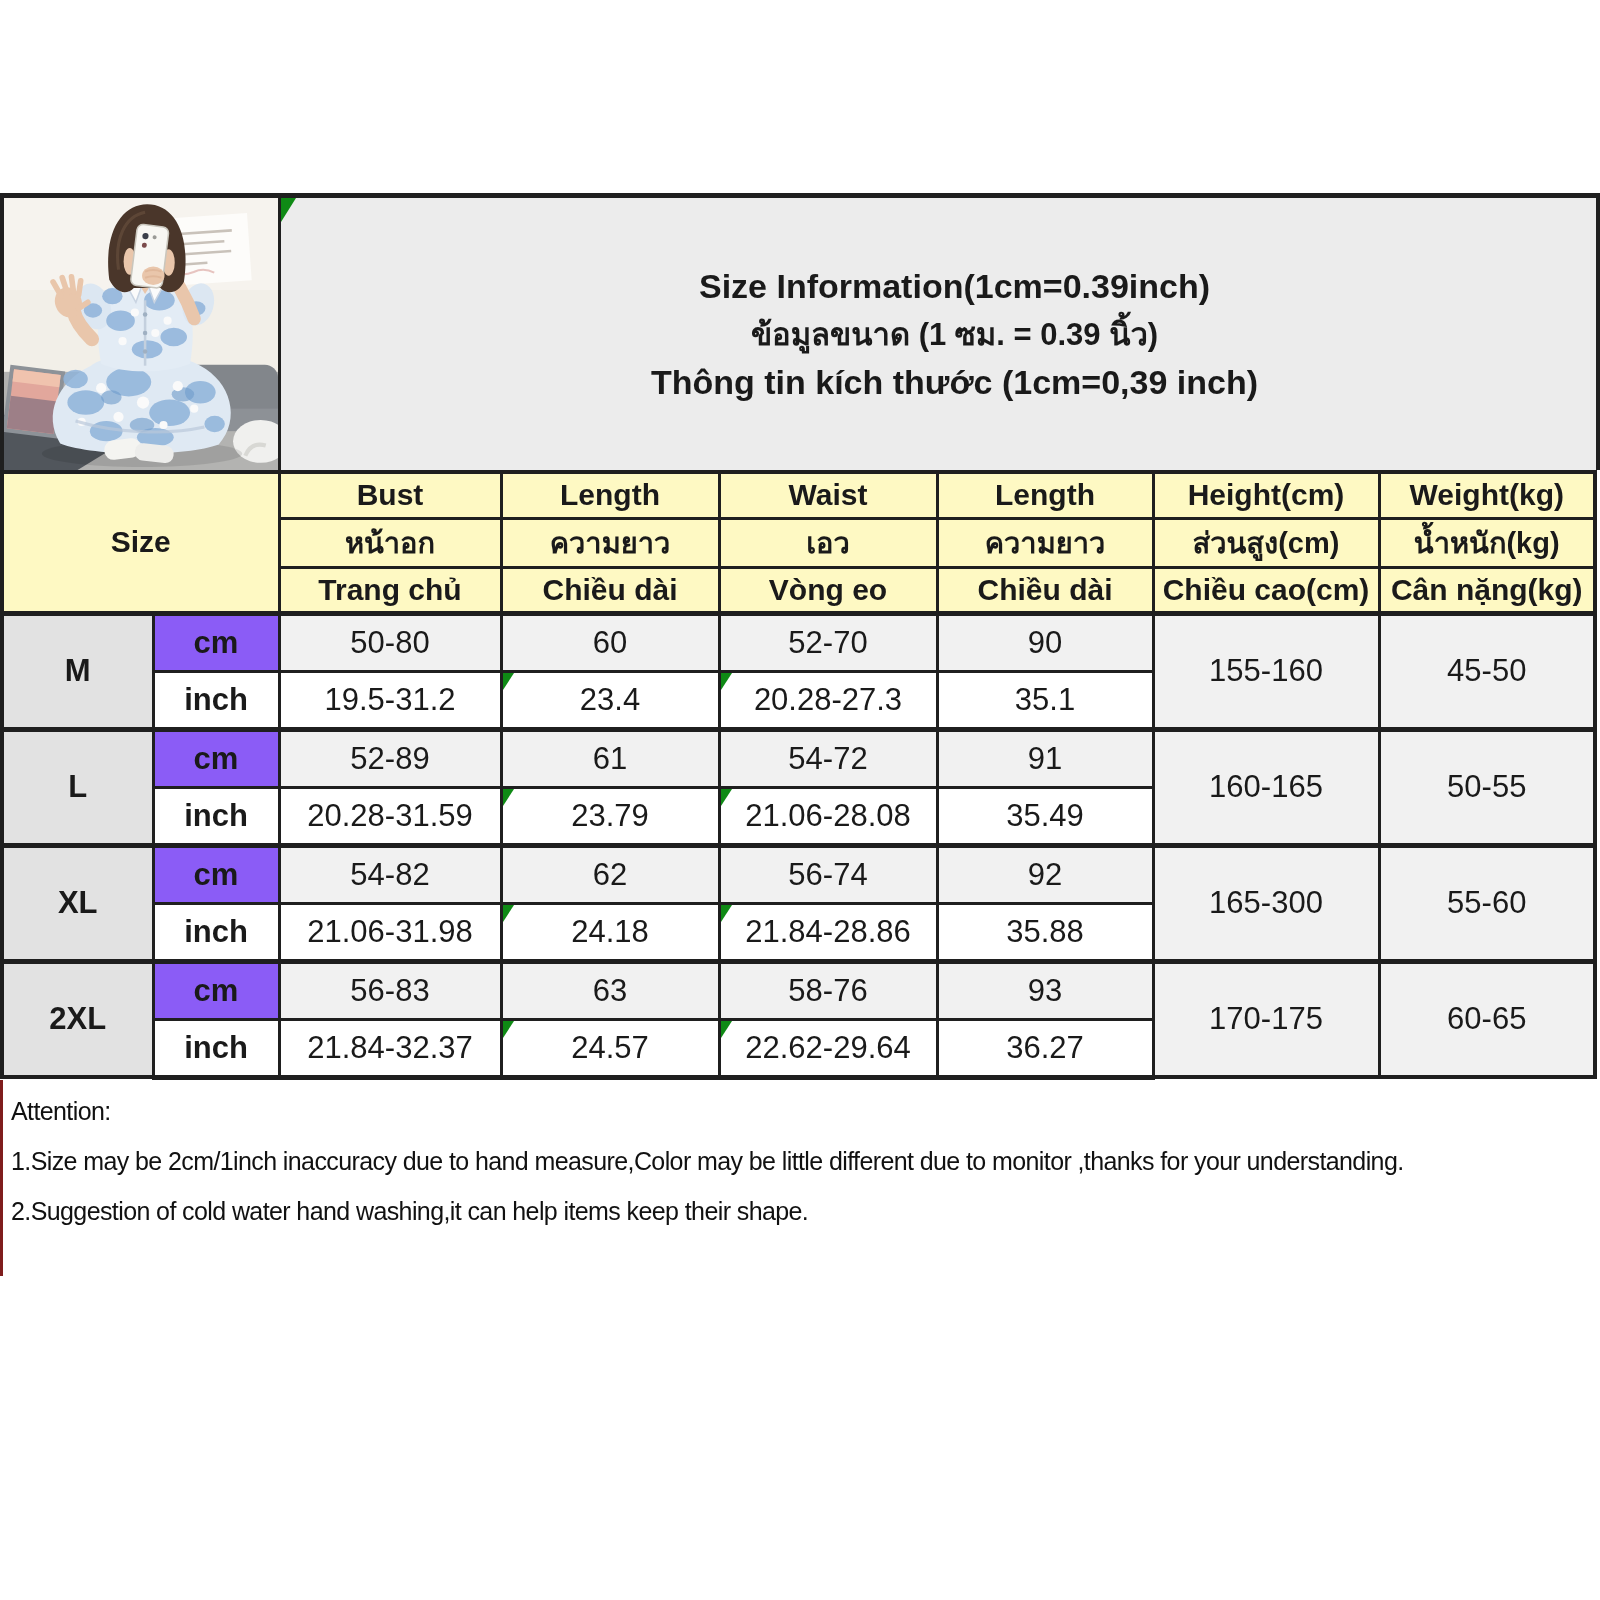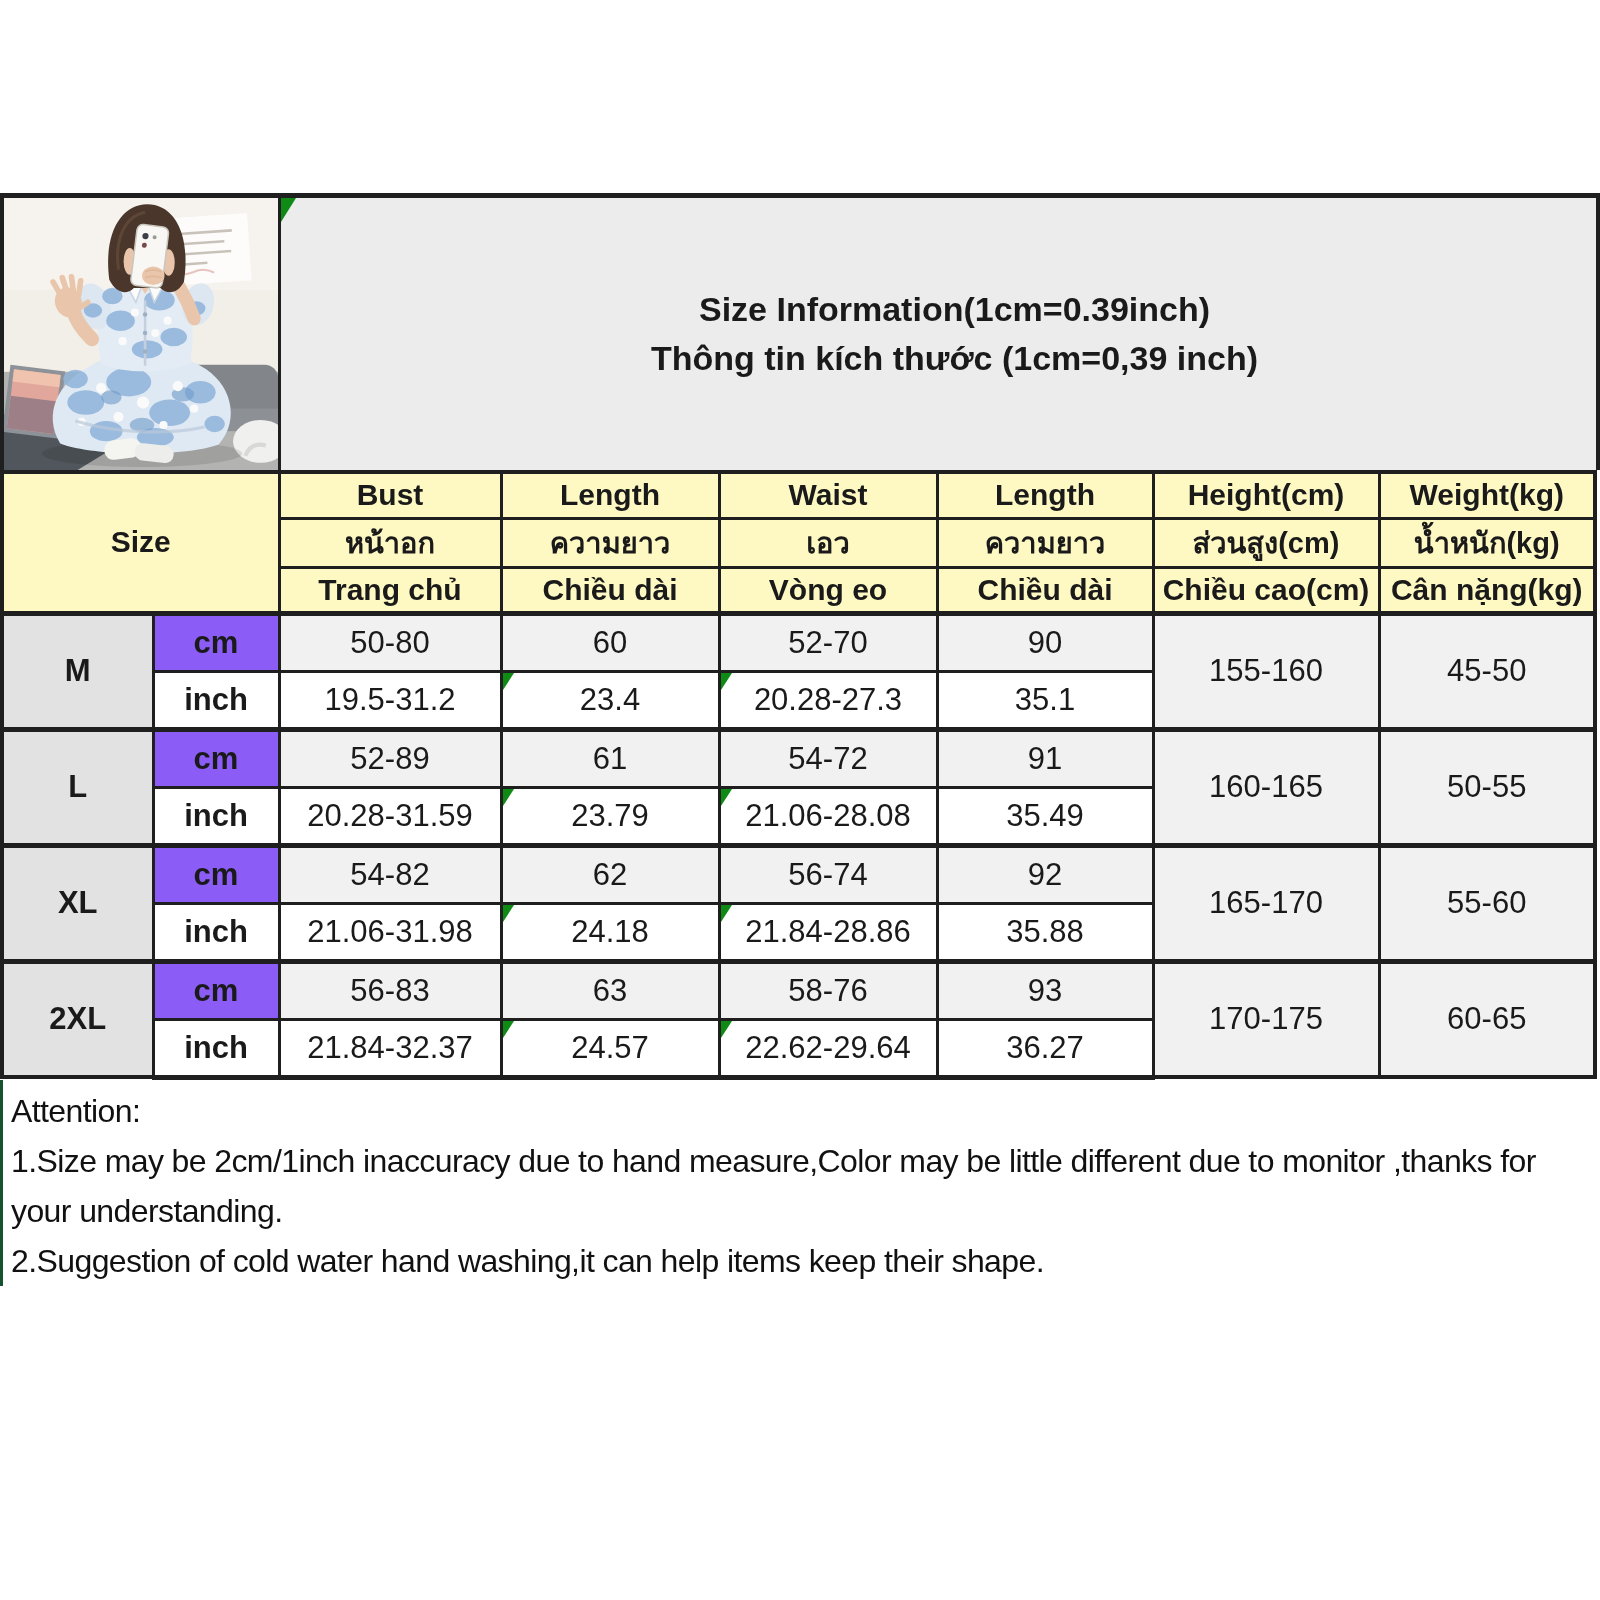--- a/index.html
+++ b/index.html
@@ -80,23 +80,23 @@
   td.gm { position:relative; }
   td.gm::before {
     content:""; position:absolute; top:0; left:0; width:0; height:0;
     border-top:17px solid #0f8a15;
     border-right:11px solid transparent;
   }
 
   
   .attention {
     width:1600px; min-height:196px;
-    border-left:3px solid #14532d;
+    border-left:3px solid #7f1d1d;
     padding:6px 6px 0 8px;
-    font-size:32px; line-height:50px;
+    font-size:25px; line-height:50px;
     letter-spacing:-0.6px;
     color:#111111;
     background:#ffffff;
   }
 </style>
 </head>
 <body>
 
 <div class="canvas">
   <div class="sheet">
@@ -222,20 +222,21 @@
             <g stroke="#e0b89b" stroke-width="2" fill="none">
               <path d="M138 72 q8 -3 16 0"></path>
                 <path d="M138 78 q8 -3 16 0"></path>
             </g>
           </g>
         </svg>
       </div>
       <div class="title-cell">
         <div class="corner-marker"></div>
         <div class="title-en">Size Information(1cm=0.39inch)</div>
+        <div class="title-th">ข้อมูลขนาด (1 ซม. = 0.39 นิ้ว)</div>
         <div class="title-vi">Thông tin kích thước (1cm=0,39 inch)</div>
       </div>
     </div>
 
     <table class="size-table">
       <colgroup>
         <col class="col-a">
           <col class="col-b">
           <col class="col-c">
           <col class="col-d">
@@ -307,21 +308,21 @@
           <td class="c-val">35.49</td>
         </tr>
 
         <tr class="row-data row-cm group-start">
           <td class="c-size" rowspan="2">XL</td>
           <td class="c-unit">cm</td>
           <td class="c-val">54-82</td>
           <td class="c-val">62</td>
           <td class="c-val">56-74</td>
           <td class="c-val">92</td>
-          <td class="c-merge" rowspan="2">165-170</td>
+          <td class="c-merge" rowspan="2">165-300</td>
           <td class="c-merge" rowspan="2">55-60</td>
         </tr>
         <tr class="row-data row-inch">
           <td class="c-unit">inch</td>
           <td class="c-val">21.06-31.98</td>
           <td class="c-val gm">24.18</td>
           <td class="c-val gm">21.84-28.86</td>
           <td class="c-val">35.88</td>
         </tr>
 

